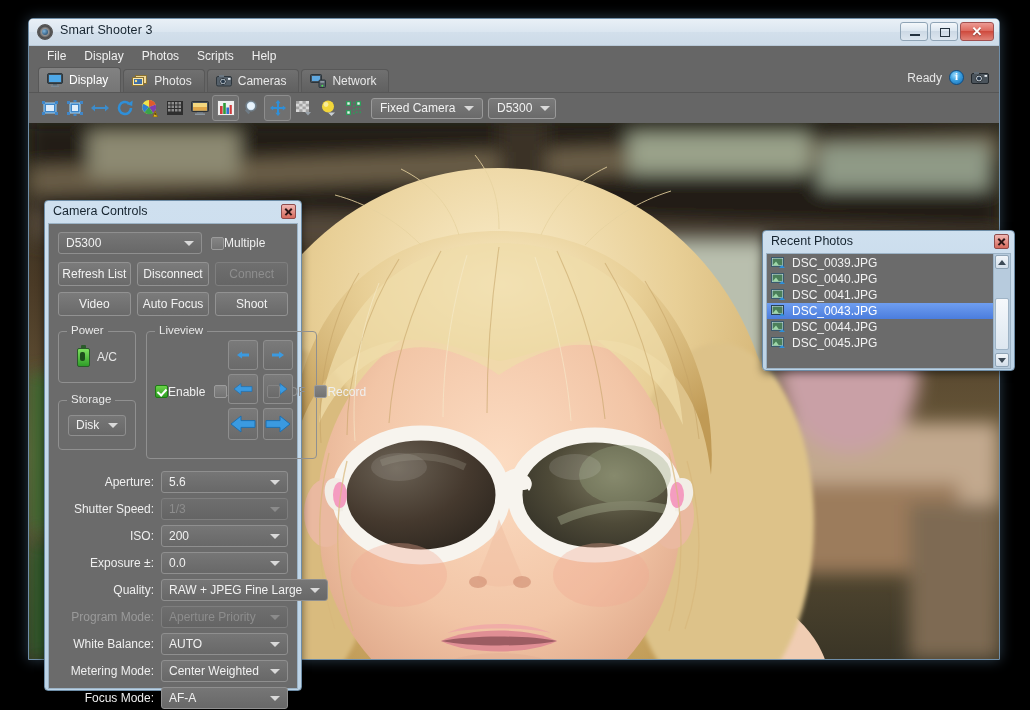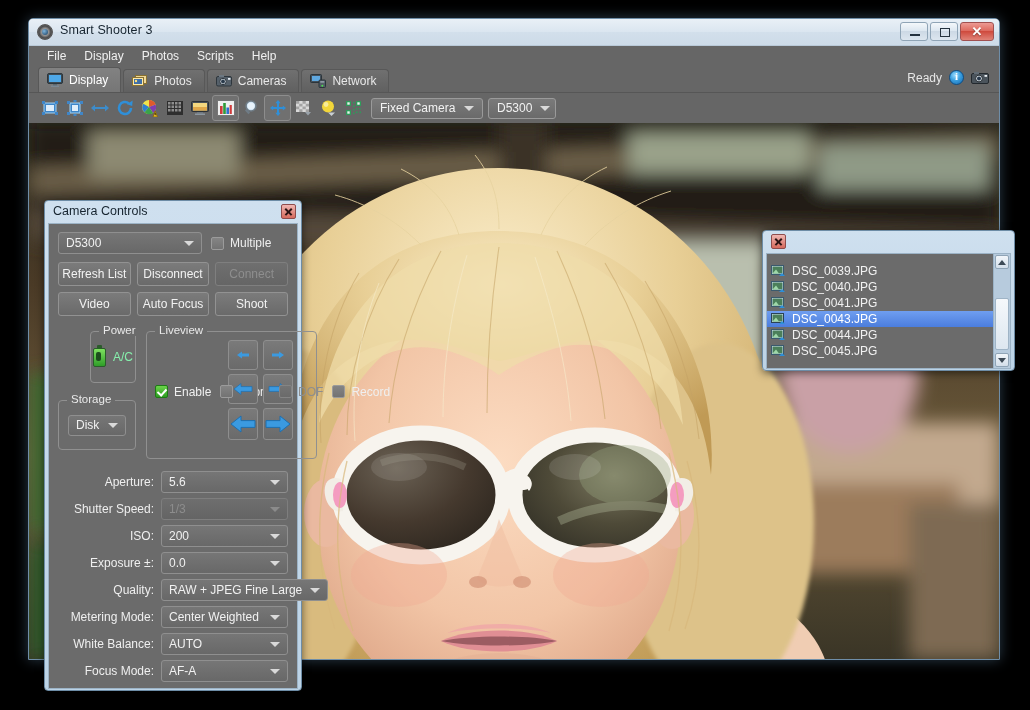--- a/index.html
+++ b/index.html
@@ -100,21 +100,21 @@
   #camera-controls .panel-body{height:466px;padding:8px 9px;}
 
   .cc-row1{display:flex;align-items:center;gap:9px;margin-bottom:8px;}
   .combo{height:22px;border:1px solid #8f8f8f;border-radius:3px;
     background:linear-gradient(to bottom,#767676,#686868);color:#f1f1f1;font-size:12px;
     display:flex;align-items:center;padding:0 3px 0 7px;box-sizing:border-box;}
   .combo.disabled{color:#8d8d8d;background:linear-gradient(to bottom,#6e6e6e,#646464);border-color:#7e7e7e;}
   .combo.disabled .arrow-dn{border-top-color:#8b8b8b;}
   .combo .cap{flex:1;white-space:nowrap;overflow:hidden;}
 
-  .chk{display:flex;align-items:center;gap:6px;font-size:12px;color:#efefef;}
+  .chk{display:flex;align-items:center;gap:0;font-size:12px;color:#efefef;}
   .chkbox{width:13px;height:13px;border:1px solid #9b9b9b;border-radius:2px;
     background:linear-gradient(to bottom,#848484,#737373);box-sizing:border-box;position:relative;flex:none;}
   .chkbox.checked{background:linear-gradient(to bottom,#6cd44a,#2d9e22);border-color:#1e7a16;}
   .chkbox.checked::after{content:"";position:absolute;left:3px;top:1px;width:4px;height:7px;
     border:solid #fff;border-width:0 2px 2px 0;transform:rotate(42deg);}
   .chk.disabled{color:#8e8e8e;}
   .chk.disabled .chkbox{background:linear-gradient(to bottom,#747474,#6a6a6a);border-color:#848484;}
 
   .btnrow{display:flex;gap:6px;margin-bottom:6px;}
   .btn{flex:1;height:24px;border:1px solid #929292;border-radius:3px;
@@ -138,21 +138,21 @@
     display:flex;align-items:center;justify-content:center;box-sizing:border-box;}
 
   .srow{display:flex;align-items:center;margin-top:5px;}
   .slabel{width:96px;text-align:right;padding-right:7px;font-size:12px;color:#efefef;flex:none;}
   .slabel.disabled{color:#9a9a9a;}
   .srow .combo{flex:1;}
 
   
   #recent-photos{left:762px;top:230px;width:253px;height:141px;}
   #recent-photos .panel-body{height:116px;padding:0;display:flex;}
-  .photolist{flex:1;overflow:hidden;padding-top:9px;}
+  .photolist{flex:1;overflow:hidden;padding-top:1px;}
   .plitem{height:16px;display:flex;align-items:center;gap:6px;padding-left:4px;font-size:12px;color:#f1f1f1;}
   .plitem.sel{background:linear-gradient(to bottom,#6f9ef0,#4b7ddd);color:#ffffff;}
   .pl-ico{width:15px;height:12px;position:relative;flex:none;}
 
   .vscroll{width:17px;background:#b7cbdd;border-left:1px solid #9cb3c6;display:flex;flex-direction:column;
     align-items:center;justify-content:space-between;padding:1px 0;box-sizing:border-box;}
   .sbtn{width:14px;height:14px;border:1px solid #8fa4b6;border-radius:2px;
     background:linear-gradient(to bottom,#f2f6fa,#d4dfea);display:flex;align-items:center;justify-content:center;
     box-sizing:border-box;}
   .sup{width:0;height:0;border-left:4px solid transparent;border-right:4px solid transparent;border-bottom:5px solid #3d4a56;}
@@ -618,24 +618,24 @@
 
       <div class="btnrow">
         <div class="btn">Video</div>
         <div class="btn">Auto Focus</div>
         <div class="btn">Shoot</div>
       </div>
 
       <div class="groups">
 
         <div style="width:78px;flex:none;">
-          <div class="gbox" style="height:52px;margin-top:9px;display:flex;align-items:center;justify-content:center;gap:7px;margin-left:32px;">
+          <div class="gbox" style="height:52px;margin-top:9px;display:flex;align-items:center;justify-content:center;gap:7px;">
             <span class="glabel">Power</span>
             <span class="battery"></span>
-            <span style="font-size:12px;color:#86efac;">A/C</span>
+            <span style="font-size:12px;color:#e5e5e5;">A/C</span>
           </div>
           <div class="gbox" style="height:50px;margin-top:17px;display:flex;align-items:center;justify-content:center;">
             <span class="glabel">Storage</span>
             <span class="combo" style="width:58px;height:21px;">
               <span class="cap">Disk</span>
               <span class="arrow-dn"></span>
             </span>
           </div>
         </div>
 
@@ -739,50 +739,58 @@
         </div>
 
         <div class="srow">
           <span class="slabel">Quality:</span>
           <span class="combo">
             <span class="cap">RAW + JPEG Fine Large</span>
             <span class="arrow-dn"></span>
           </span>
         </div>
 
+        <div class="srow">
+          <span class="slabel disabled">Program Mode:</span>
+          <span class="combo disabled">
+            <span class="cap">Aperture Priority</span>
+            <span class="arrow-dn"></span>
+          </span>
+        </div>
+
+        <div class="srow">
+          <span class="slabel">White Balance:</span>
+          <span class="combo">
+            <span class="cap">AUTO</span>
+            <span class="arrow-dn"></span>
+          </span>
+        </div>
 
         <div class="srow">
           <span class="slabel">Metering Mode:</span>
           <span class="combo">
             <span class="cap">Center Weighted</span>
             <span class="arrow-dn"></span>
           </span>
         </div>
 
         <div class="srow">
-          <span class="slabel">White Balance:</span>
-          <span class="combo">
-            <span class="cap">AUTO</span>
-            <span class="arrow-dn"></span>
-          </span>
-        </div>
-
-        <div class="srow">
           <span class="slabel">Focus Mode:</span>
           <span class="combo">
             <span class="cap">AF-A</span>
             <span class="arrow-dn"></span>
           </span>
         </div>
       </div>
     </div>
   </div>
 
   <div class="panel" id="recent-photos">
     <div class="panel-head">
+      <span class="panel-title">Recent Photos</span>
       <span class="panel-close"></span>
     </div>
     <div class="panel-body">
       <div class="photolist">
 
         <div class="plitem">
           <span class="pl-ico">
             <svg width="15" height="12" viewBox="0 0 15 12">
               <rect x="0.5" y="0.5" width="12" height="9" fill="#cfe6f2" stroke="#3a5a6e"></rect>
               <rect x="1.5" y="1.5" width="10" height="7" fill="#4b7f5a"></rect>

